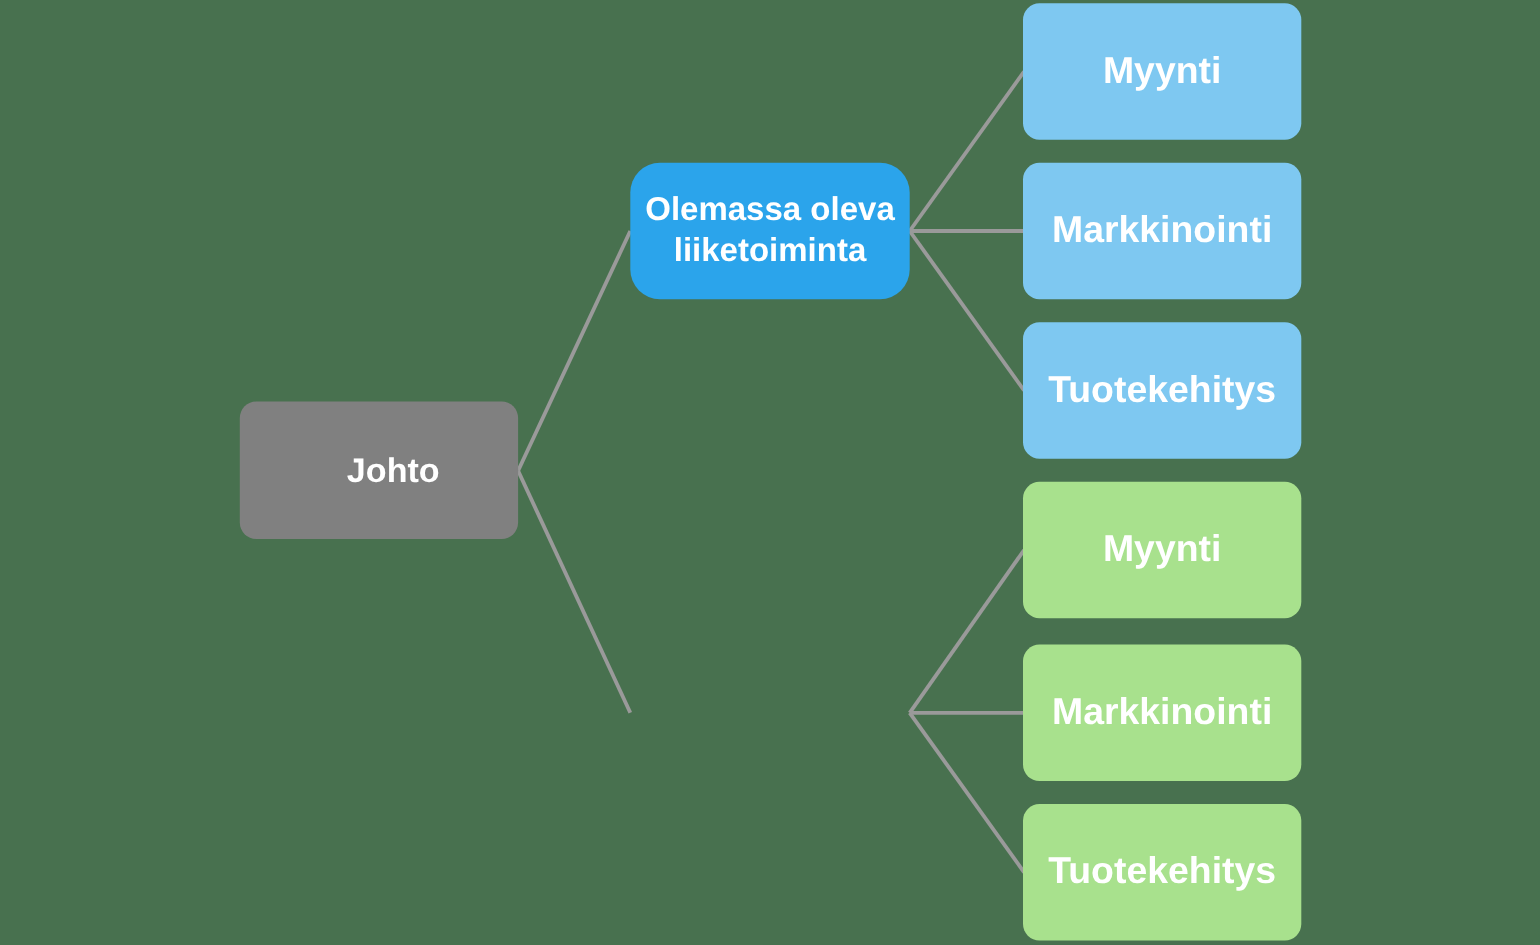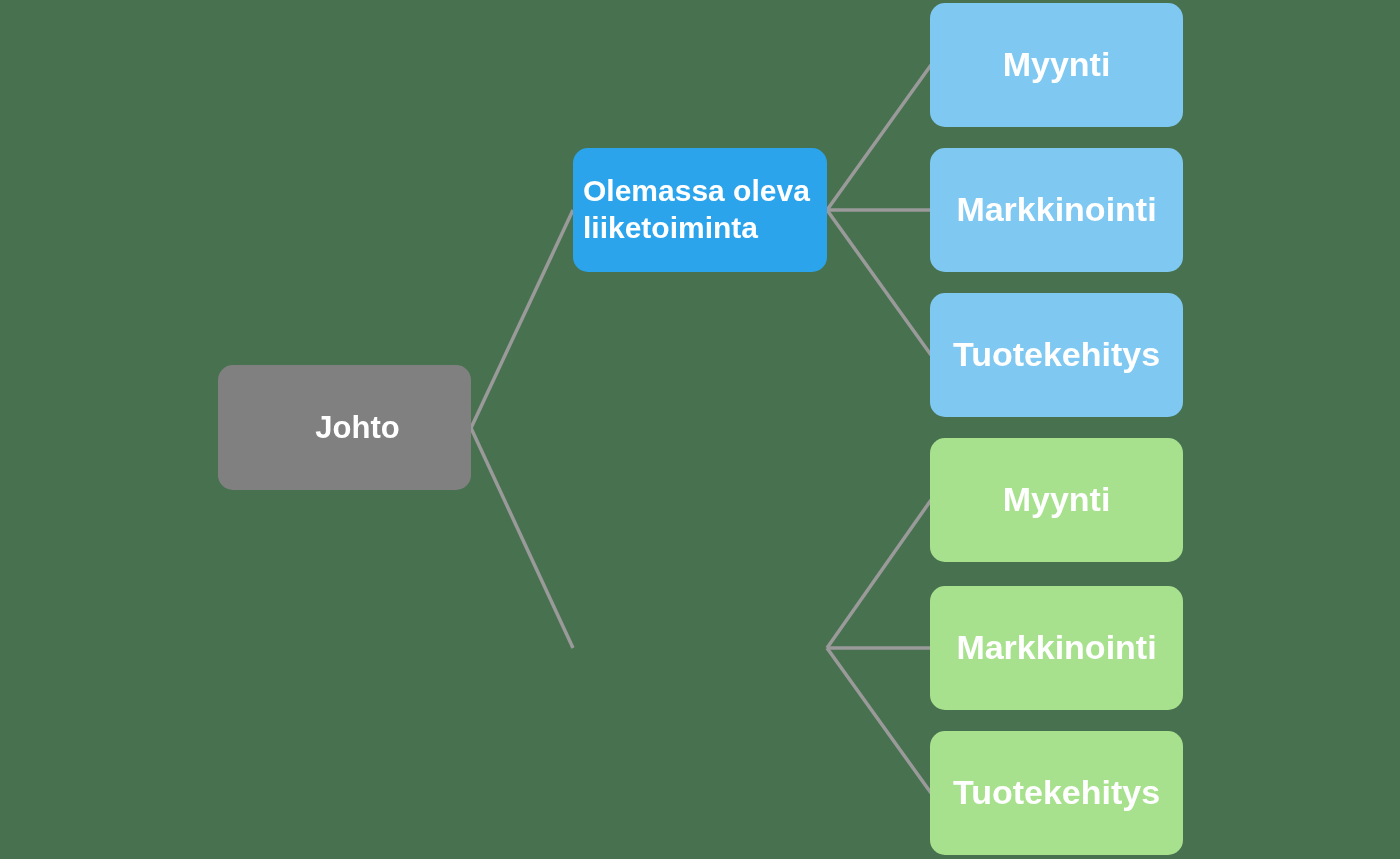--- a/index.html
+++ b/index.html
@@ -33,40 +33,41 @@
   .edges line {
     stroke: var(--edge-stroke);
     stroke-width: 3.5;
   }
   .node {
     position: absolute;
     border-radius: 15px;
     display: flex;
     align-items: center;
     justify-content: center;
+    text-align: center;
     color: var(--node-text);
     font-weight: 700;
     padding: 0 10px;
     box-sizing: border-box;
     line-height: 1.22;
     cursor: default;
   }
   .node-root {
     left: 218px; top: 365px;
     width: 253px; height: 125px;
     background: var(--root-fill);
     font-size: 31px;
     padding-left: 36px;
   }
   .node-branch {
     left: 573px;
     width: 254px; height: 124px;
     font-size: 30px;
   }
-  .branch-existing { top: 148px; background: var(--branch-blue-fill); }
+  .branch-existing { top: 148px; background: var(--branch-blue-fill); border-radius: 27px; }
   .branch-new      { top: 586px; background: var(--branch-green-fill); }
   .node-leaf {
     left: 930px;
     width: 253px; height: 124px;
     font-size: 34px;
   }
   .leaf-blue  { background: var(--leaf-blue-fill); }
   .leaf-green { background: var(--leaf-green-fill); }
   .leaf-1 { top: 3px; }
   .leaf-2 { top: 148px; }

